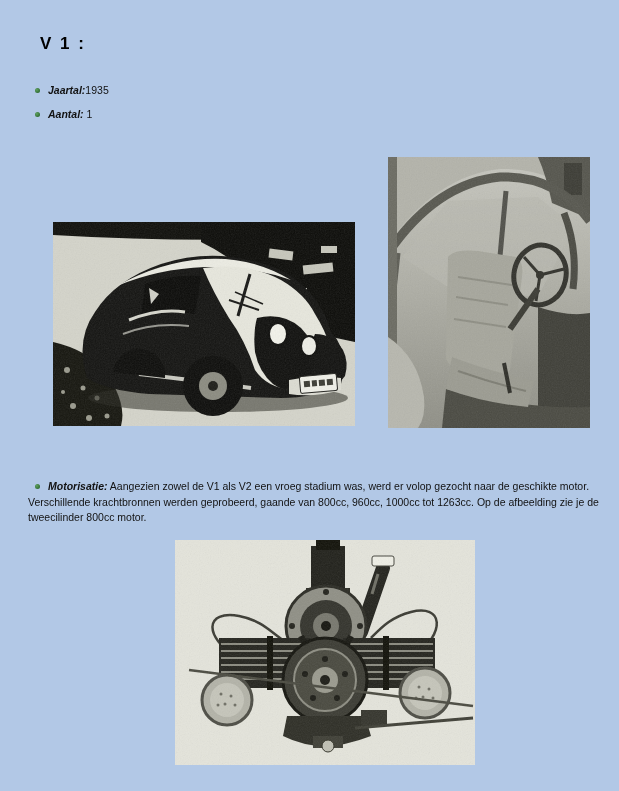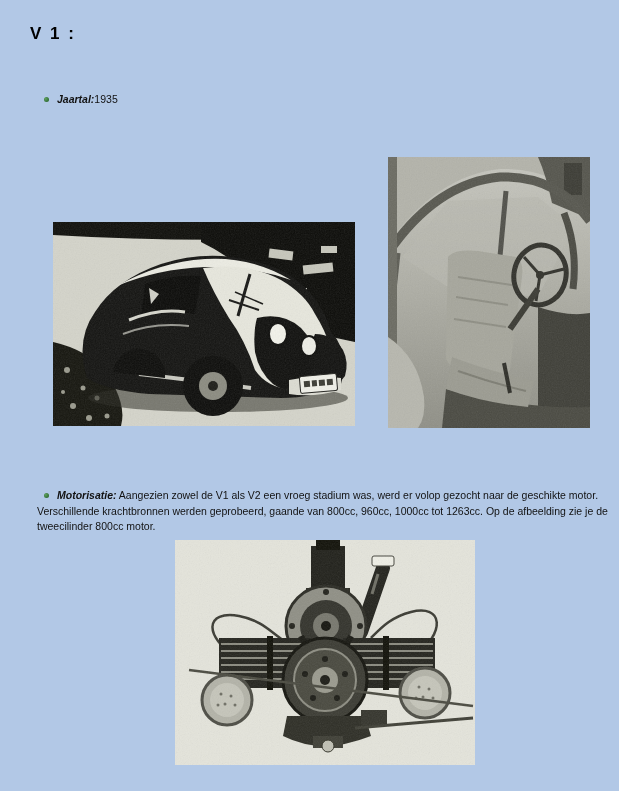--- a/index.html
+++ b/index.html
@@ -3,27 +3,27 @@
 <meta charset="utf-8">
 <style>
   html,body{margin:0;padding:0;background:#b2c8e6;}
   .page{
     position:relative;width:619px;height:791px;overflow:hidden;
     background:var(--bg,#b2c8e6);
     color:var(--text,#121212);
     font-family:"Liberation Sans",sans-serif;
   }
   .page-title{
-    position:absolute;left:22px;top:16px;margin:8px;
+    position:absolute;left:22px;top:16px;margin:18px;
     font-size:17px;font-weight:bold;letter-spacing:2px;color:#000;
   }
   .textblock{position:absolute;left:20px;width:586px;}
   .specs{top:75px;}
   .motor{top:471px;}
-  .para{margin:17px;font-size:10.5px;line-height:15.5px;}
+  .para{margin:8px;font-size:10.5px;line-height:15.5px;}
   .bullet{
     display:inline-block;width:5px;height:5px;border-radius:50%;
     background:radial-gradient(circle at 35% 35%, #5fa15f 0%, var(--bullet,#225c27) 75%);
     margin:0 8px 1px 7px;vertical-align:middle;
   }
   .label{font-weight:bold;font-style:italic;}
   figure.photo{position:absolute;margin:0;overflow:hidden;}
   figure.photo svg{display:block;width:100%;height:100%;}
   #photo-exterior{left:53px;top:222px;width:302px;height:204px;}
   #photo-interior{left:388px;top:157px;width:202px;height:271px;}
@@ -31,20 +31,21 @@
 </style>
 </head>
 <body>
 
 <div class="page">
 
   <h1 class="page-title">V 1 :</h1>
 
   <div class="textblock specs">
     <p class="para"><span class="bullet"></span><span class="label">Jaartal:</span><span>1935</span></p>
+    <p class="para"><span class="bullet"></span><span class="label">Aantal:</span><span> 1</span></p>
   </div>
 
   <figure id="photo-exterior" class="photo" aria-label="Zwart-wit foto V1 kever prototype exterieur">
     <svg viewBox="0 0 302 204" preserveAspectRatio="none" aria-hidden="true">
       <defs>
         <filter id="gA" x="0" y="0" width="100%" height="100%">
           <feTurbulence type="fractalNoise" baseFrequency="0.8" numOctaves="2" seed="3"></feTurbulence>
           <feColorMatrix type="saturate" values="0"></feColorMatrix>
         </filter>
       </defs>

